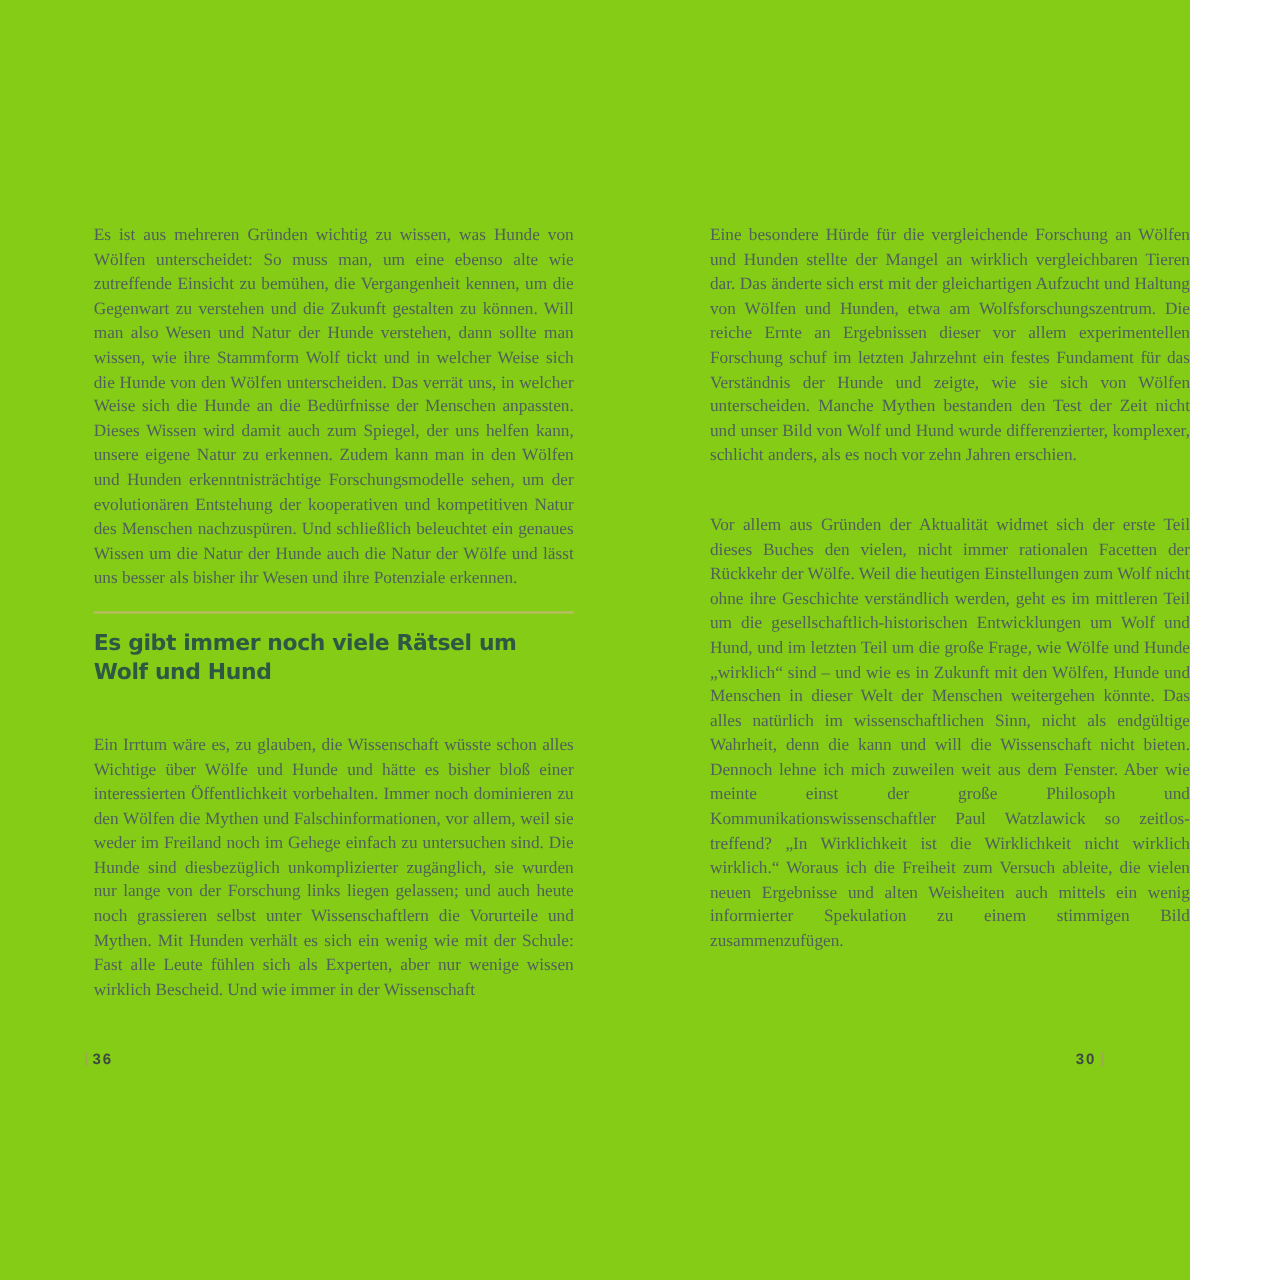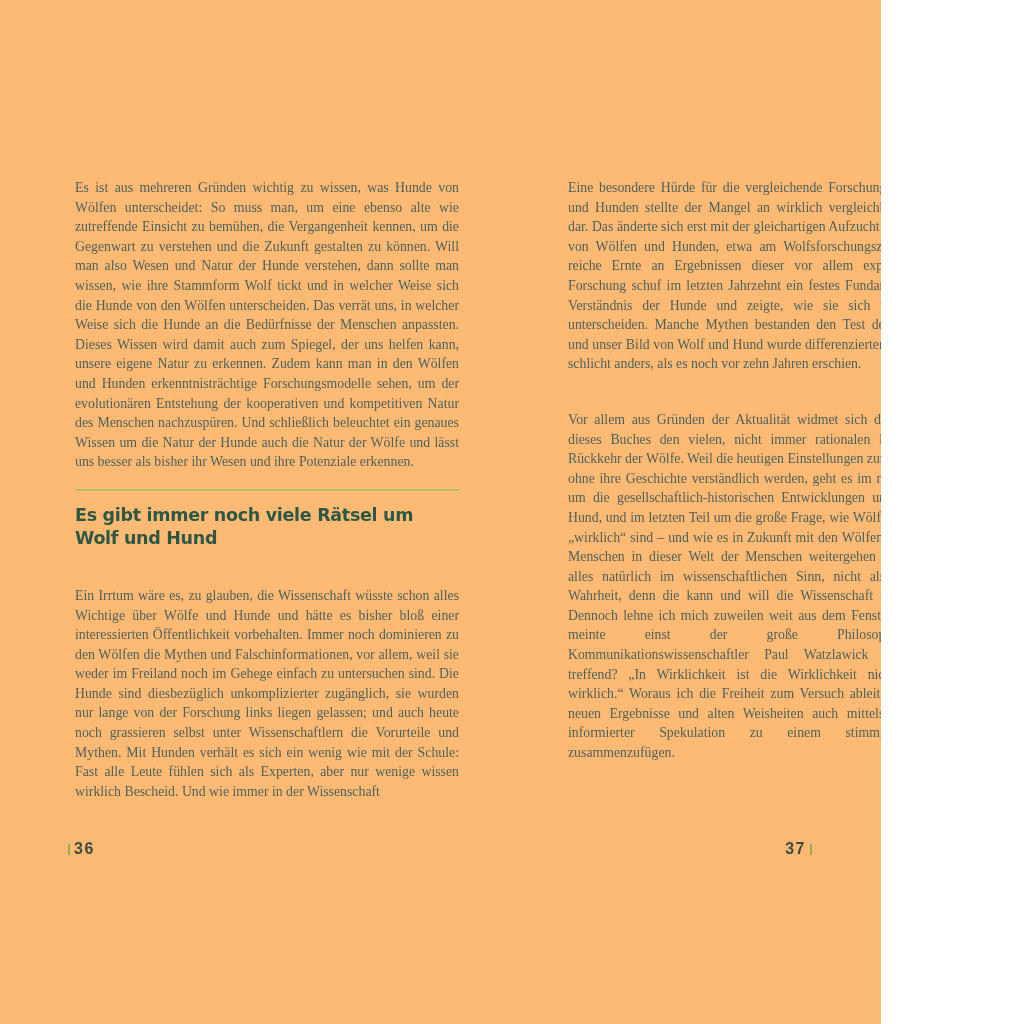--- a/index.html
+++ b/index.html
@@ -2,23 +2,23 @@
 <html lang="de"><head>
 <meta charset="utf-8">
 <style>
   html, body {
     margin: 0;
     padding: 0;
     background: #ffffff;
   }
   .spread {
     position: relative;
-    width: 881px;
+    width: 952px;
     height: 1024px;
-    background: #fdba74;
+    background: #84cc16;
     font-family: "Liberation Serif", serif;
     overflow: hidden;
   }
   .column {
     position: absolute;
     top: 178px;
     width: 384px;
     text-align: justify;
     color: #50615a;
     font-size: 13.8px;
@@ -45,21 +45,21 @@
     text-align: left;
     margin: 13px 0 16px 0;
   }
   .pagenum {
     position: absolute;
     top: 840px;
     display: flex;
     align-items: center;
     gap: 4px;
     font-family: "Liberation Sans", sans-serif;
-    font-size: 16px;
+    font-size: 12px;
     font-weight: 700;
     letter-spacing: 1.5px;
     color: #3d4b43;
   }
   .pagenum-left  { left: 68px; }
   .pagenum-right { right: 69px; }
   .pagenum .bar {
     display: inline-block;
     width: 2px;
     height: 11px;
@@ -83,18 +83,18 @@
       <span>36</span>
     </div>
   </section>
 
   <section>
     <div class="column column-right">
       <p>Eine besondere Hürde für die vergleichende Forschung an Wölfen und Hunden stellte der Mangel an wirklich vergleichbaren Tieren dar. Das änderte sich erst mit der gleichartigen Aufzucht und Haltung von Wölfen und Hunden, etwa am Wolfsforschungszentrum. Die reiche Ernte an Ergebnissen dieser vor allem experimentellen Forschung schuf im letzten Jahrzehnt ein festes Fundament für das Verständnis der Hunde und zeigte, wie sie sich von Wölfen unterscheiden. Manche Mythen bestanden den Test der Zeit nicht und unser Bild von Wolf und Hund wurde differenzierter, komplexer, schlicht anders, als es noch vor zehn Jahren erschien.</p>
       <p>Vor allem aus Gründen der Aktualität widmet sich der erste Teil dieses Buches den vielen, nicht immer rationalen Facetten der Rückkehr der Wölfe. Weil die heutigen Einstellungen zum Wolf nicht ohne ihre Geschichte verständlich werden, geht es im mittleren Teil um die gesellschaftlich-historischen Entwicklungen um Wolf und Hund, und im letzten Teil um die große Frage, wie Wölfe und Hunde „wirklich“ sind – und wie es in Zukunft mit den Wölfen, Hunde und Menschen in dieser Welt der Menschen weitergehen könnte. Das alles natürlich im wissenschaftlichen Sinn, nicht als endgültige Wahrheit, denn die kann und will die Wissenschaft nicht bieten. Dennoch lehne ich mich zuweilen weit aus dem Fenster. Aber wie meinte einst der große Philosoph und Kommunikationswissenschaftler Paul Watzlawick so zeitlos-treffend? „In Wirklichkeit ist die Wirklichkeit nicht wirklich wirklich.“ Woraus ich die Freiheit zum Versuch ableite, die vielen neuen Ergebnisse und alten Weisheiten auch mittels ein wenig informierter Spekulation zu einem stimmigen Bild zusammenzufügen.</p>
     </div>
     <div class="pagenum pagenum-right">
-      <span>37</span>
+      <span>30</span>
       <span class="bar"></span>
     </div>
   </section>
 
 </div>
 
 </body></html>

